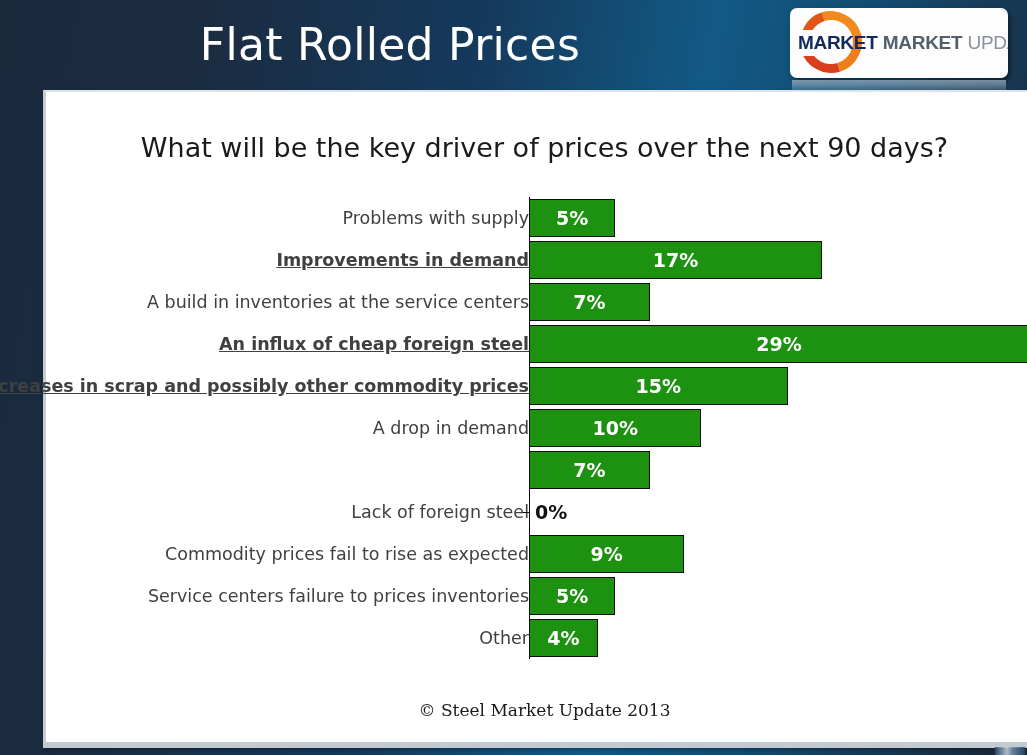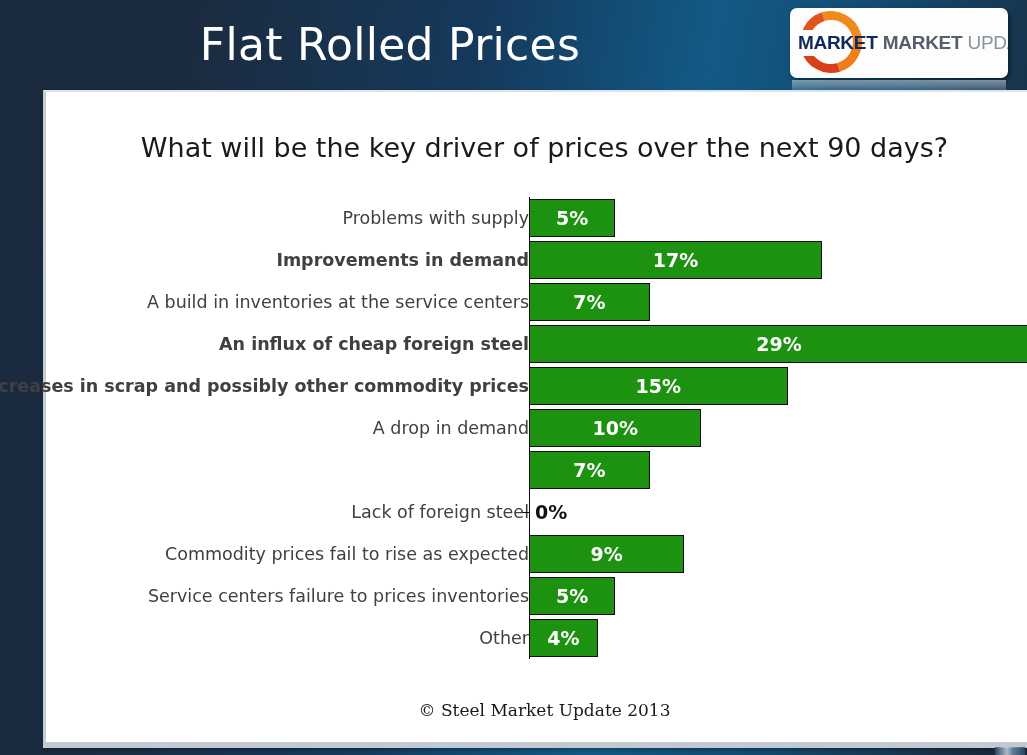--- a/index.html
+++ b/index.html
@@ -159,21 +159,21 @@
     right: 514px;
     top: 0;
     height: 42px;
     line-height: 42px;
     text-align: right;
     color: #404040;
     font-size: 17.5px;
     white-space: nowrap;
     font-family: "DejaVu Sans", sans-serif;
   }
-  .bar-label.bold { font-weight: 700; }
+  .bar-label.bold { font-weight: 700; text-decoration: underline; }
   .bar-track {
     position: absolute;
     left: 483px;
     top: 0;
     height: 42px;
     width: 514px;
   }
   .bar {
     position: absolute;
     left: 0;

